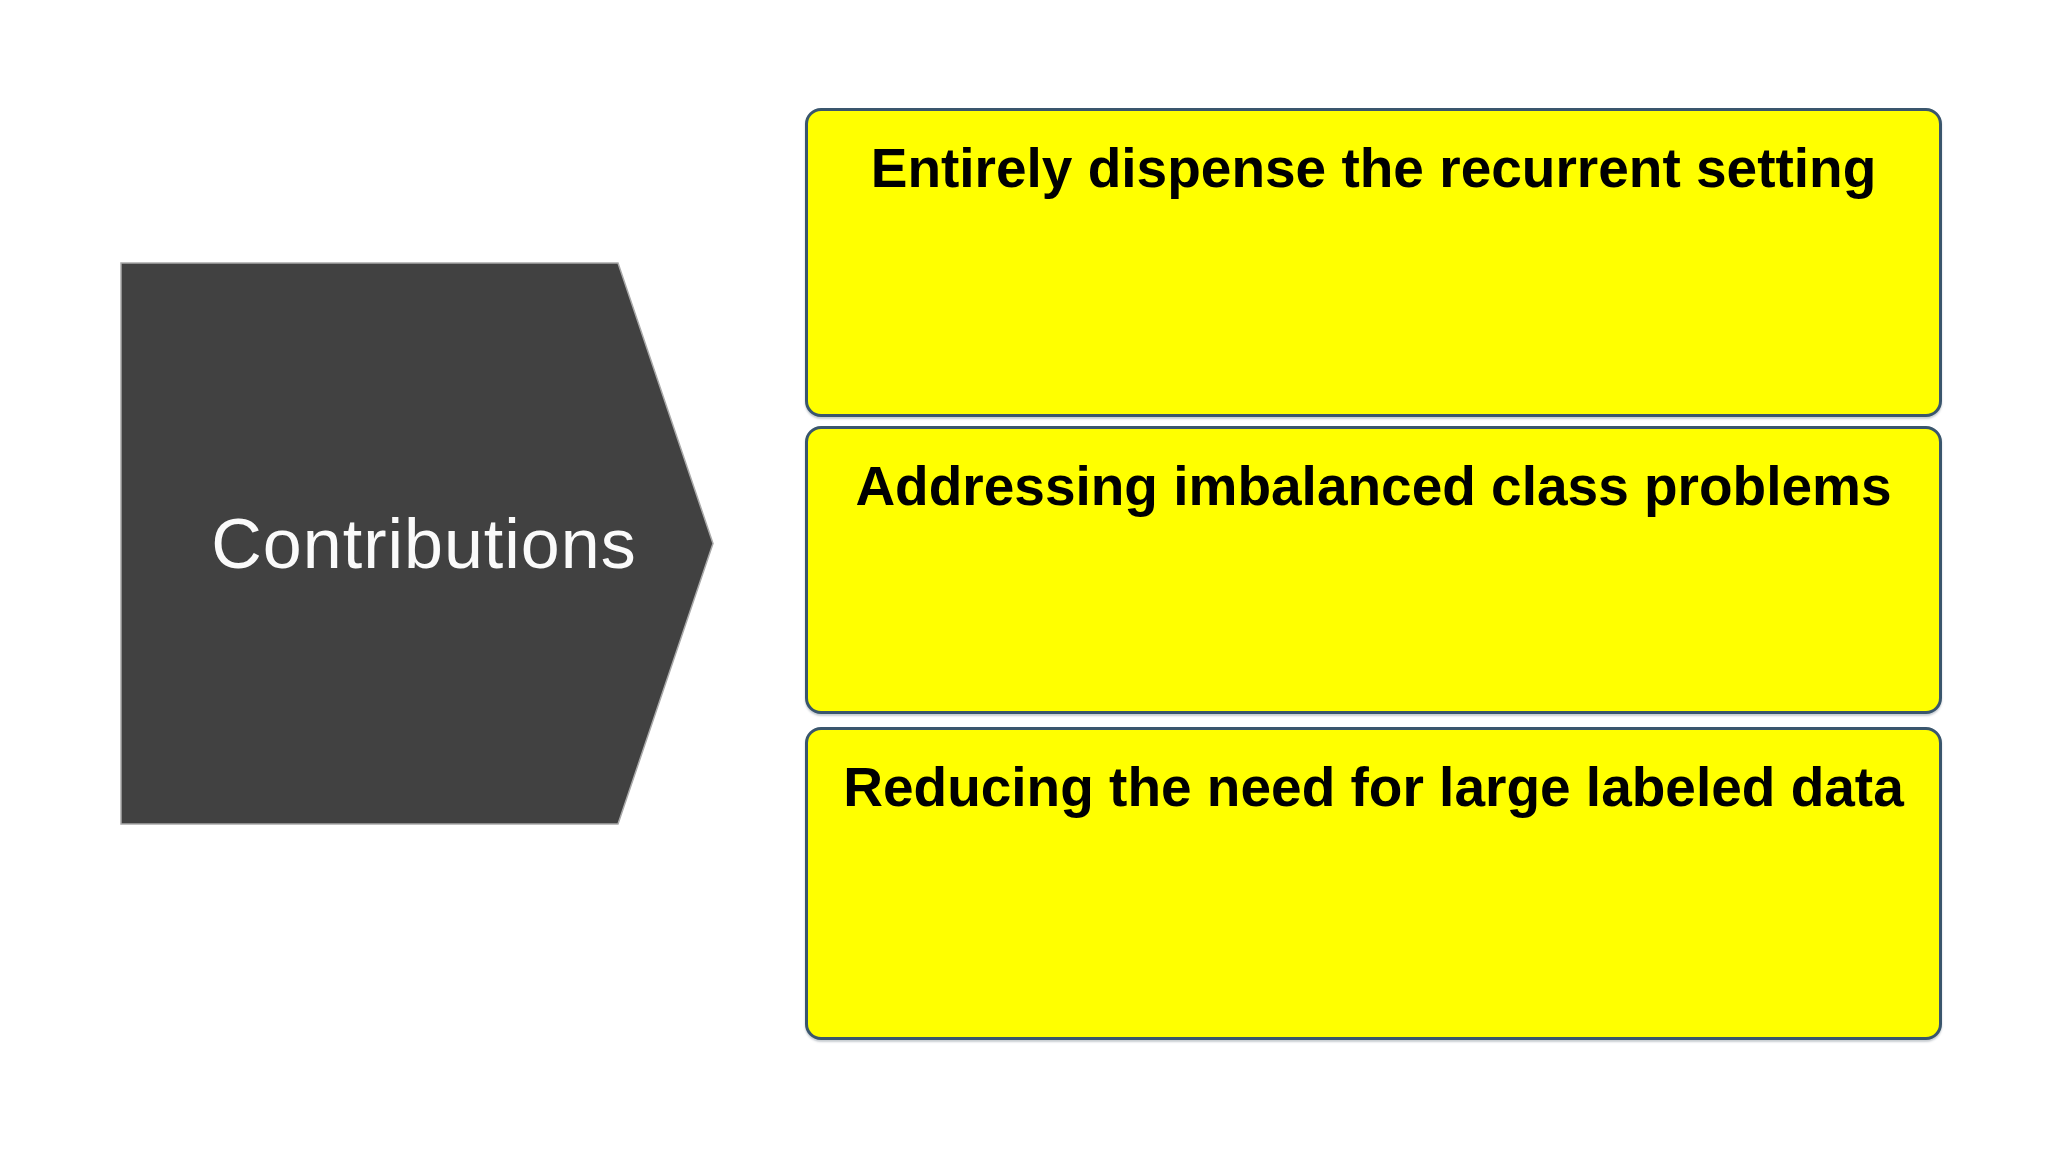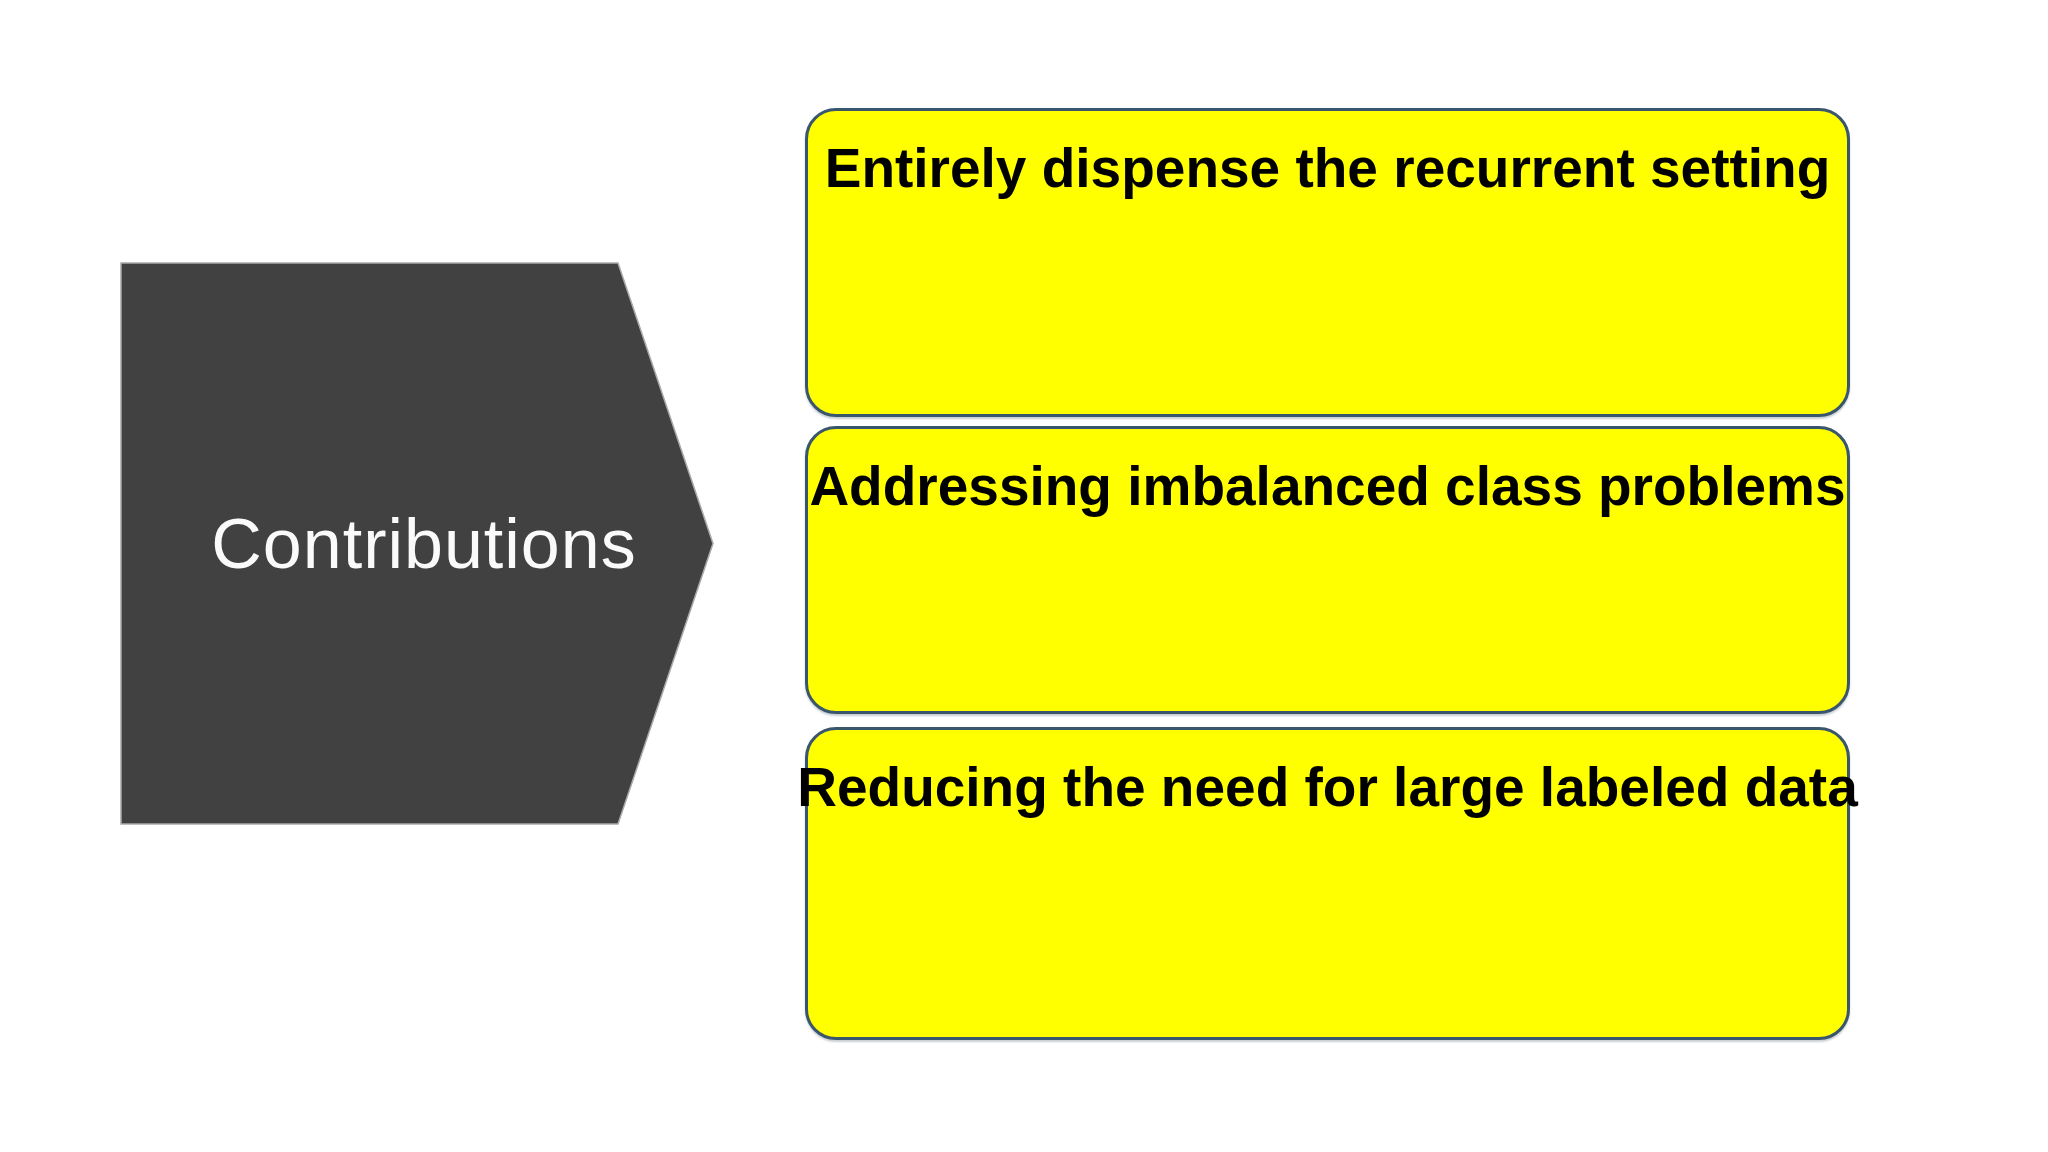--- a/index.html
+++ b/index.html
@@ -34,25 +34,25 @@
     color: #fafafa;
     font-size: 70px;
     font-weight: 300;
     letter-spacing: 1px;
     white-space: nowrap;
     padding-left: 29px;
   }
   .contrib-box {
     position: absolute;
     left: 805px;
-    width: 1045px;
+    width: 1137px;
     box-sizing: border-box;
     background: #ffff00;
     border: 3px solid #3a566d;
-    border-radius: 31px;
+    border-radius: 16px;
     display: flex;
     justify-content: center;
     align-items: flex-start;
     padding-top: 24px;
     box-shadow: 0 2px 2px rgba(40,60,80,0.25);
   }
   #box-0 { top: 108px; height: 309px; }
   #box-1 { top: 426px; height: 288px; }
   #box-2 { top: 727px; height: 313px; }
   .contrib-box .box-label {

